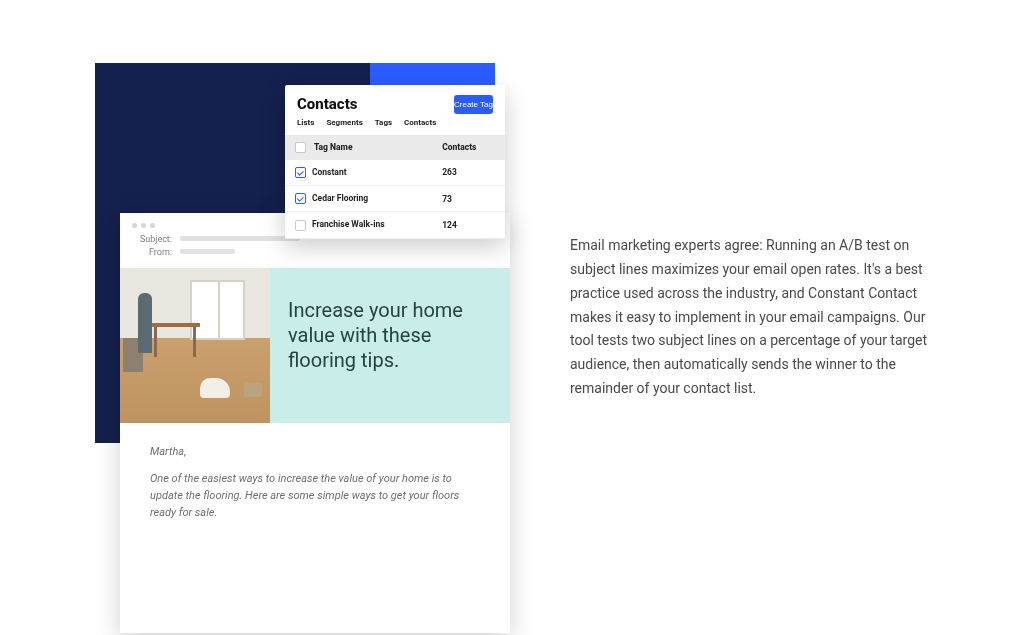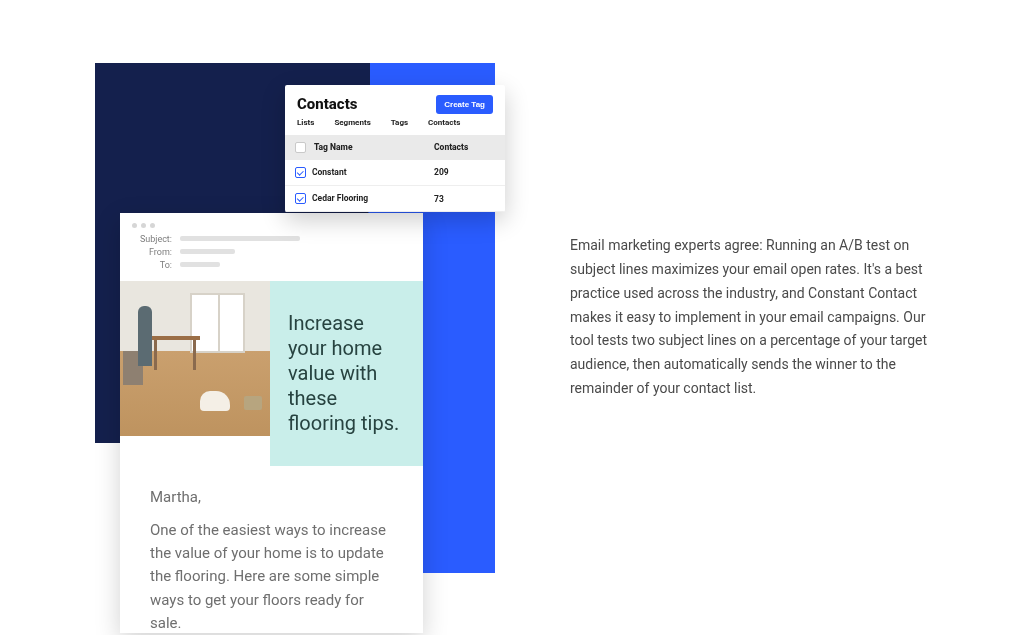--- a/index.html
+++ b/index.html
@@ -31,21 +31,21 @@
     left: 0; top: 0;
     width: 275px;
     height: 380px;
     background: #14204d;
     border-bottom-right-radius: 230px 260px;
   }
   
   .email-card {
     position: absolute;
     left: 25px; top: 150px;
-    width: 303px;
+    width: 390px;
     background: #fff;
     box-shadow: 0 8px 24px rgba(0,0,0,.18);
     overflow: hidden;
     height: 420px;
   }
   .email-header {
     padding: 10px 12px 8px;
   }
   .dots { display: flex; gap: 4px; margin-bottom: 6px; }
   .dot { width: 5px; height: 5px; border-radius: 50%; background: #d6d6d6; }
@@ -71,45 +71,45 @@
   .basket { position:absolute; right:8px; bottom:26px; width:18px; height:14px; background:#b7a57f; border-radius:2px;}
   .hero-text {
     flex: 1;
     background: #c9eeea;
     padding: 30px 18px;
     color: #274340;
     font-size: 20px;
     line-height: 1.25;
     font-weight: 400;
   }
-  .email-body { padding: 20px 30px; font-size: 15px; color: #6f6f6f; line-height: 1.55; }
+  .email-body { padding: 20px 30px; font-size: 11px; color: #6f6f6f; line-height: 1.55; font-style: italic; }
   .email-body .greet { margin-bottom: 10px; }
   
   .contacts-panel {
     position: absolute;
     right: -10px; top: 22px;
     width: 220px;
     background: #fff;
     box-shadow: 0 8px 24px rgba(0,0,0,.20);
     border-radius: 2px;
     overflow: hidden;
   }
   .contacts-head {
     display: flex;
     justify-content: space-between;
     align-items: center;
     padding: 10px 12px 4px;
   }
   .contacts-head h3 { font-size: 15px; font-weight: 800; color: #111; }
   .create-btn {
     background: #2a5cff; color: #fff; border: none;
-    font-size: 8px; font-weight: 700;
-    padding: 5px 8px; border-radius: 3px; cursor: pointer;
-  }
-  .tabs { display: flex; gap: 20px; padding: 0 12px 8px; }
+    font-size: 8px; font-weight: 400;
+    padding: 5px 0; border-radius: 3px; cursor: pointer;
+  }
+  .tabs { display: flex; gap: 12px; padding: 0 12px 8px; }
   .tabs span { font-size: 8px; font-weight: 700; color: #222; cursor: pointer; }
   .table { width: 100%; border-collapse: collapse; font-size: 8.5px; }
   .table th {
     background: #eaeaea; text-align: left; font-weight: 800; color: #222;
     padding: 7px 10px;
   }
   .table td {
     padding: 7px 10px; border-bottom: 1px solid #eee; font-weight: 700; color: #222;
   }
   .table td.count { font-weight: 700; }
@@ -158,24 +158,20 @@
           <span class="dot"></span>
           <span class="dot"></span>
       </div>
       <div class="meta-row">
         <span class="label">Subject:</span>
         <span class="bar" style="width:120px"></span>
       </div>
       <div class="meta-row">
         <span class="label">From:</span>
         <span class="bar" style="width:55px"></span>
-      </div>
-      <div class="meta-row">
-        <span class="label">To:</span>
-        <span class="bar" style="width:40px"></span>
       </div>
     </div>
     <div class="hero">
       <div class="hero-img">
         <div class="window"></div>
         <div class="shelf"></div>
         <div class="desk"></div>
         <div class="person"></div>
         <div class="dog"></div>
         <div class="basket"></div>
@@ -205,26 +201,30 @@
           <th>
             <span class="chk neutral"></span>
             <span>Tag Name</span>
           </th>
           <th>Contacts</th>
         </tr>
       </thead>
       <tbody id="tag-rows">
           <tr>
             <td><span class="chk checked"></span><span>Constant</span></td>
-            <td class="count">209</td>
+            <td class="count">263</td>
           </tr>
           <tr>
             <td><span class="chk checked"></span><span>Cedar Flooring</span></td>
             <td class="count">73</td>
           </tr>
+          <tr>
+            <td><span class="chk neutral"></span><span>Franchise Walk-ins</span></td>
+            <td class="count">124</td>
+          </tr>
         </tbody>
     </table>
   </div>
 </div>
 
 <div class="right">
   <p>Email marketing experts agree: Running an A/B test on subject lines maximizes your email open rates. It's a best practice used across the industry, and Constant Contact makes it easy to implement in your email campaigns. Our tool tests two subject lines on a percentage of your target audience, then automatically sends the winner to the remainder of your contact list.</p>
 </div>
 
 </body></html>

